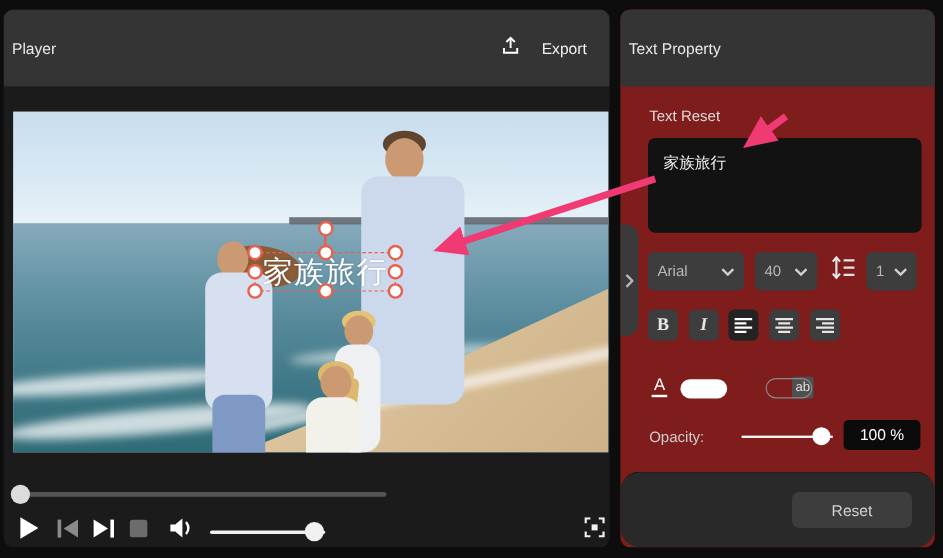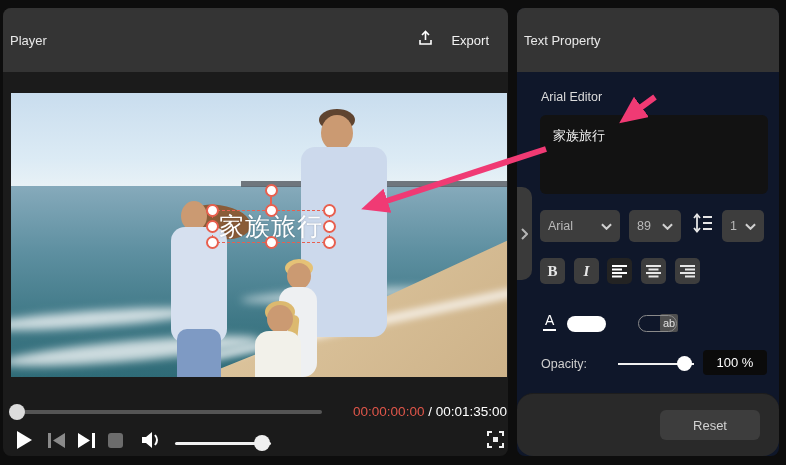--- a/index.html
+++ b/index.html
@@ -79,21 +79,21 @@
   .vol-track { position:absolute; left:172px; top:16px; width:96px; height:3px;
       background:#f0f0f0; border-radius:2px; }
   .vol-thumb { position:absolute; left:251px; top:9px; width:16px; height:16px;
       border-radius:50%; background:#f0f0f0; }
   .ratio-select { position:absolute; left:402px; top:1px; width:72px; height:27px;
       background:#3a3a3a; border-radius:4px; display:flex; align-items:center;
       padding:0 9px; color:#9a9a9a; font-size:12.5px; cursor:pointer; }
   .ratio-select svg { margin-left:auto; }
 
   
-  #text-property-panel { left:517px; top:8px; width:262px; height:448px; background:#0f172a; }
+  #text-property-panel { left:517px; top:8px; width:262px; height:448px; background:#7f1d1d; }
   #collapse-handle { position:absolute; left:0; top:179px; width:15px; height:93px;
       background:#3a3a3a; border-radius:0 10px 10px 0; color:#b5b5b5; font-size:13px;
       display:flex; align-items:center; justify-content:center; cursor:pointer; }
   .section-label { position:absolute; left:24px; top:82px; font-size:12.5px; color:#dcdcdc; }
   #text-editor { position:absolute; left:23px; top:107px; width:228px; height:79px;
       background:#121212; border:none; border-radius:6px; resize:none; color:#f0f0f0;
       font-size:13px; padding:12px 13px; font-family:"Liberation Sans", sans-serif; }
   .dd { position:absolute; height:26px; background:#3d3d3d; border-radius:5px;
       display:flex; align-items:center; padding:16px 8px; color:#b9b9b9; font-size:12.5px;
       cursor:pointer; }
@@ -191,23 +191,20 @@
     <div class="handle" style="left:312px; top:111px;"></div>
     <div class="handle" style="left:195px; top:127px;"></div>
     <div class="handle" style="left:312px; top:127px;"></div>
     <div class="handle" style="left:195px; top:143px;"></div>
     <div class="handle" style="left:254px; top:143px;"></div>
     <div class="handle" style="left:312px; top:143px;"></div>
   </div>
 
   <div class="seek-track"></div>
   <div class="seek-thumb"></div>
-  <div class="timecode">
-    <span class="cur">00:00:00:00</span><span> / </span><span>00:01:35:00</span>
-  </div>
 
   <div class="controls-row">
     <span class="ctl" style="left:13px;">
       <svg width="17" height="20" viewBox="0 0 17 20">
           <path d="M1 1l15 9L1 19z" fill="#fff"></path>
         </svg>
     </span>
     <span class="ctl" style="left:44px; top:6px;">
       <svg width="19" height="17" viewBox="0 0 19 17">
           <rect x="1" y="1" width="3" height="15" fill="#8a8a8a"></rect>
@@ -241,32 +238,32 @@
       </svg>
     </span>
   </div>
 </div>
 
 <div class="panel" id="text-property-panel">
   <div class="panel-header">
     <span>Text Property</span>
   </div>
 
-  <span class="section-label">Arial Editor</span>
+  <span class="section-label">Text Reset</span>
   <textarea id="text-editor" spellcheck="false" style="">家族旅行</textarea>
 
   <div class="font-row">
     <div class="dd" style="left:23px; width:80px;">
       <span>Arial</span>
       <svg width="11" height="7" viewBox="0 0 12 7">
           <path d="M1 1l5 5 5-5" fill="none" stroke="#cfcfcf" stroke-width="2.2"></path>
         </svg>
     </div>
     <div class="dd" style="left:112px; width:52px;">
-      <span>89</span>
+      <span>40</span>
       <svg width="11" height="7" viewBox="0 0 12 7">
           <path d="M1 1l5 5 5-5" fill="none" stroke="#cfcfcf" stroke-width="2.2"></path>
         </svg>
     </div>
     <span style="position:absolute; left:176px; top:3px;">
       <svg width="20" height="20" viewBox="0 0 20 20">
         <path d="M4 2v16" stroke="#e6e6e6" stroke-width="1.8"></path>
         <path d="M1 5l3-3.5L7 5M1 15l3 3.5L7 15" fill="none" stroke="#e6e6e6" stroke-width="1.8"></path>
         <path d="M10 4h9M10 10h9M10 16h9" stroke="#e6e6e6" stroke-width="1.8"></path>
       </svg>

